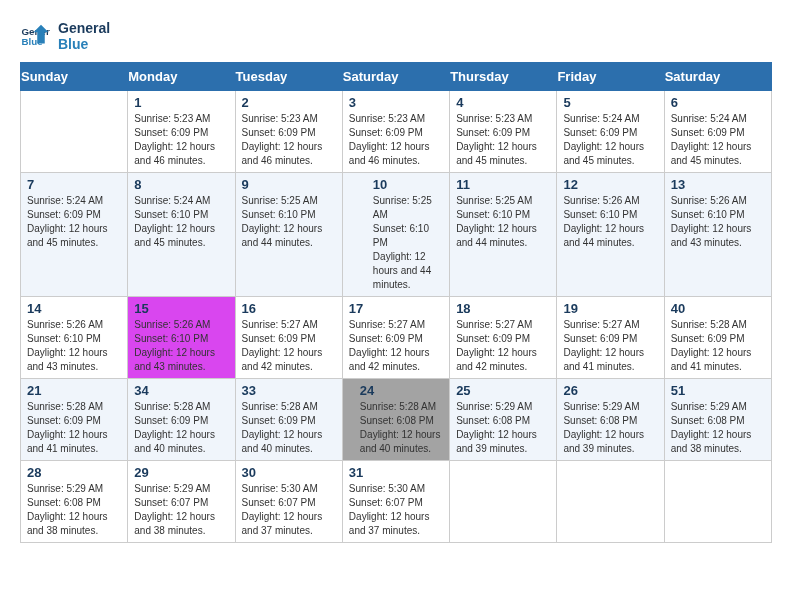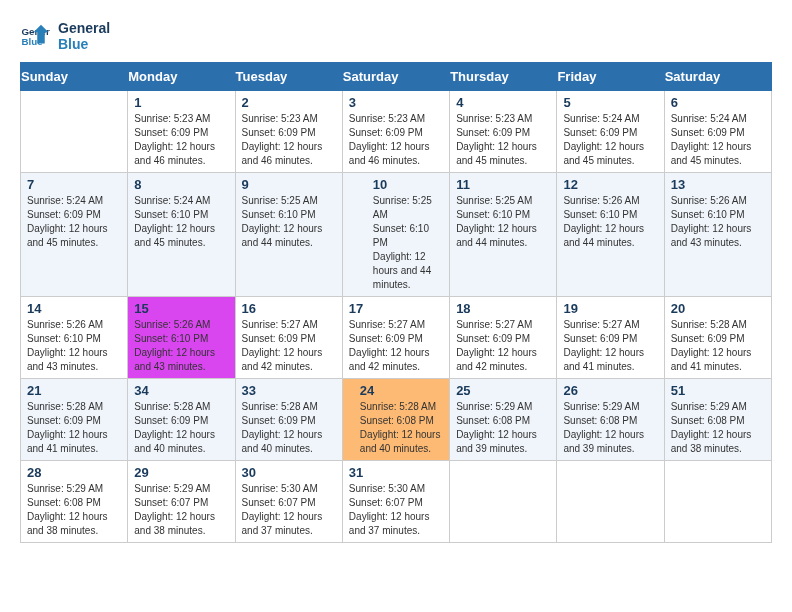--- a/index.html
+++ b/index.html
@@ -192,38 +192,38 @@
         </td>
         <td style="background-color: rgb(255, 255, 255);">
           <span class="day-number">18</span>
           <div class="day-info">Sunrise: 5:27 AM<br>Sunset: 6:09 PM<br>Daylight: 12 hours and 42 minutes.</div>
         </td>
         <td style="background-color: rgb(255, 255, 255);">
           <span class="day-number">19</span>
           <div class="day-info">Sunrise: 5:27 AM<br>Sunset: 6:09 PM<br>Daylight: 12 hours and 41 minutes.</div>
         </td>
         <td style="background-color: rgb(255, 255, 255);">
-          <span class="day-number">20</span>
+          <span class="day-number">40</span>
           <div class="day-info">Sunrise: 5:28 AM<br>Sunset: 6:09 PM<br>Daylight: 12 hours and 41 minutes.</div>
         </td>
       </tr>
       <tr>
         <td style="background-color: rgb(240, 245, 251);">
           <span class="day-number">21</span>
           <div class="day-info">Sunrise: 5:28 AM<br>Sunset: 6:09 PM<br>Daylight: 12 hours and 41 minutes.</div>
         </td>
         <td style="background-color: rgb(240, 245, 251);">
           <span class="day-number">34</span>
           <div class="day-info">Sunrise: 5:28 AM<br>Sunset: 6:09 PM<br>Daylight: 12 hours and 40 minutes.</div>
         </td>
         <td style="background-color: rgb(240, 245, 251);">
           <span class="day-number">33</span>
           <div class="day-info">Sunrise: 5:28 AM<br>Sunset: 6:09 PM<br>Daylight: 12 hours and 40 minutes.</div>
         </td>
-        <td style="background-color: #fdba74; padding-left: 17px;">
+        <td style="background-color: #a3a3a3; padding-left: 17px;">
           <span class="day-number">24</span>
           <div class="day-info">Sunrise: 5:28 AM<br>Sunset: 6:08 PM<br>Daylight: 12 hours and 40 minutes.</div>
         </td>
         <td style="background-color: rgb(240, 245, 251);">
           <span class="day-number">25</span>
           <div class="day-info">Sunrise: 5:29 AM<br>Sunset: 6:08 PM<br>Daylight: 12 hours and 39 minutes.</div>
         </td>
         <td style="background-color: rgb(240, 245, 251);">
           <span class="day-number">26</span>
           <div class="day-info">Sunrise: 5:29 AM<br>Sunset: 6:08 PM<br>Daylight: 12 hours and 39 minutes.</div>

